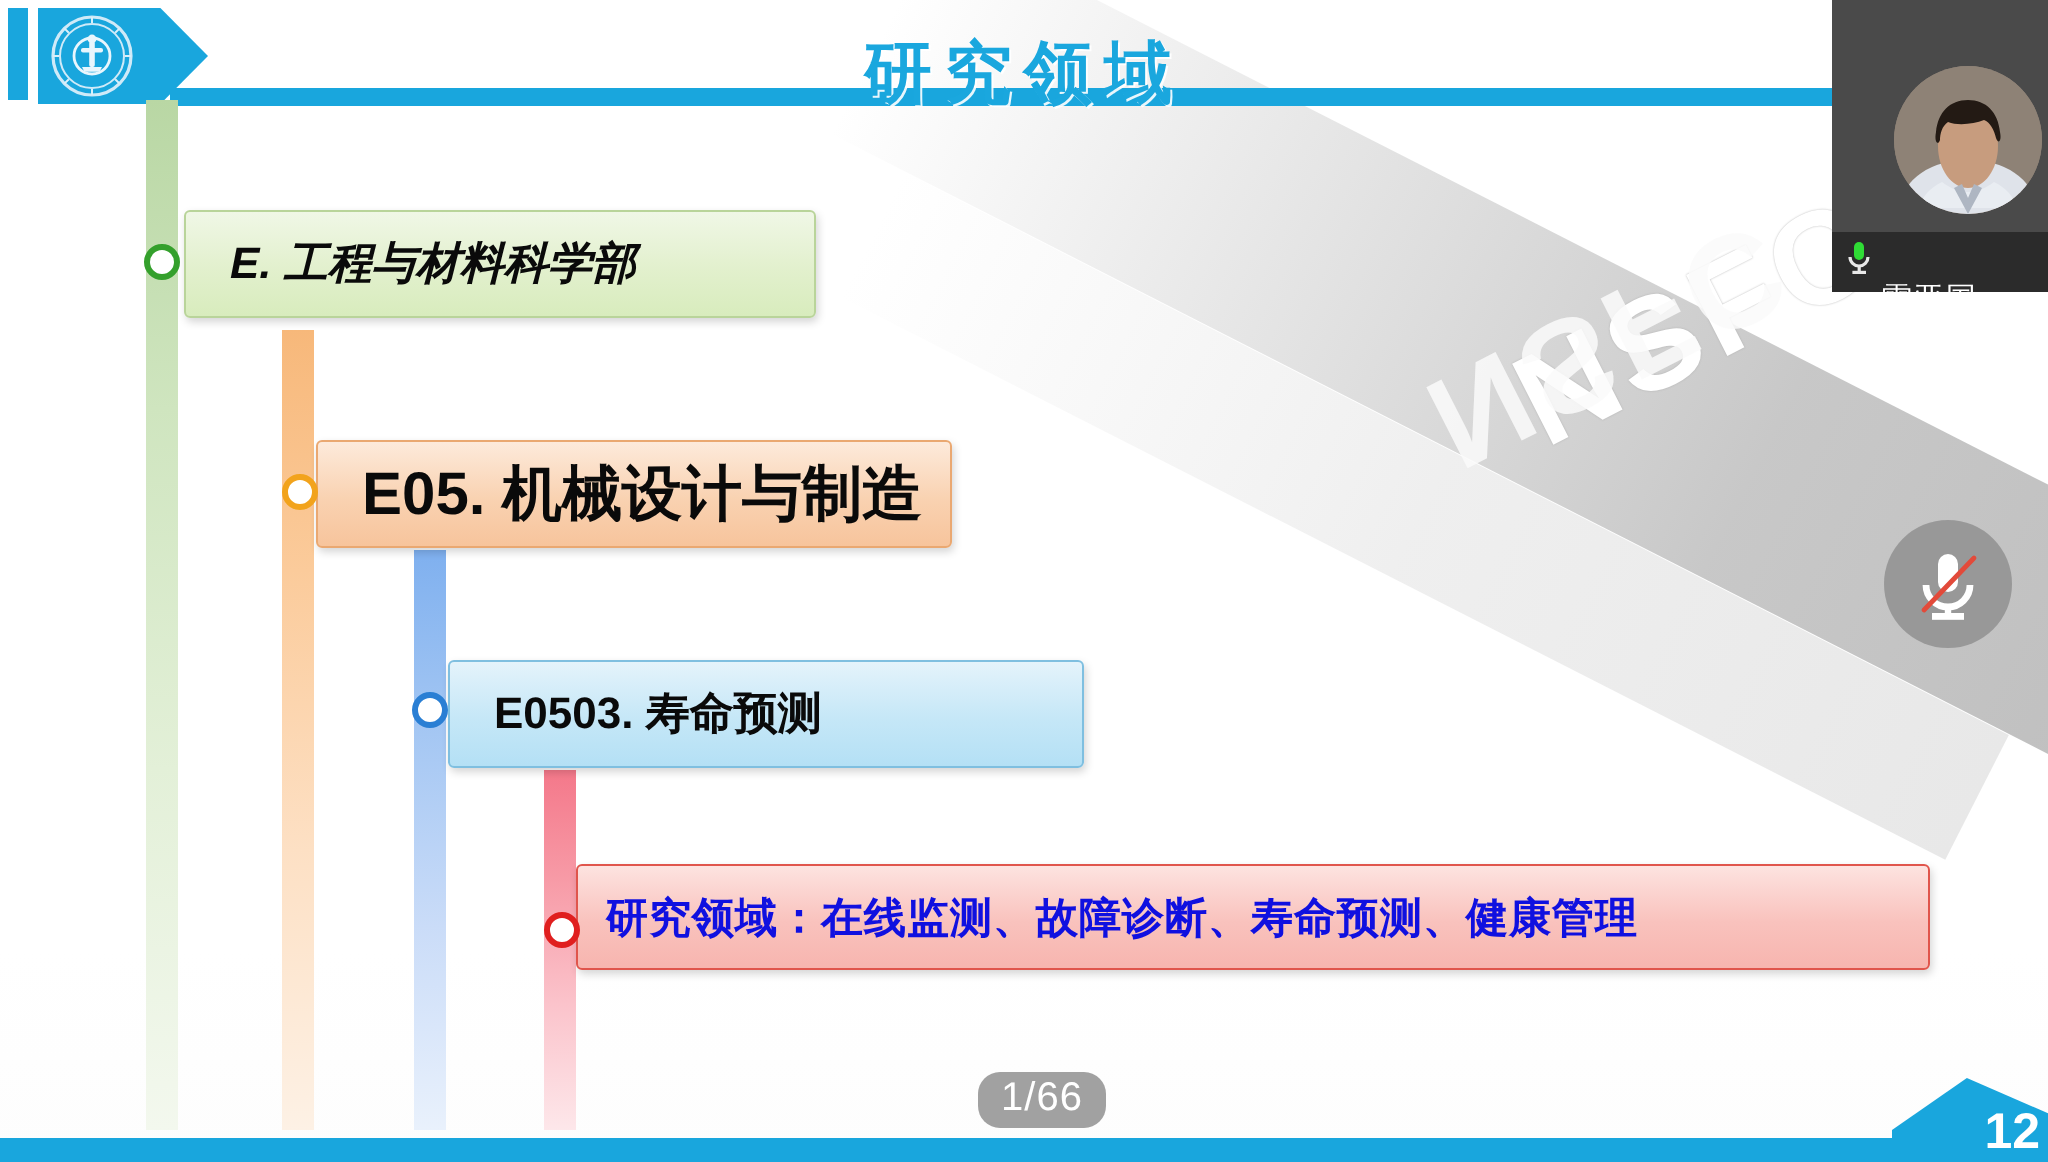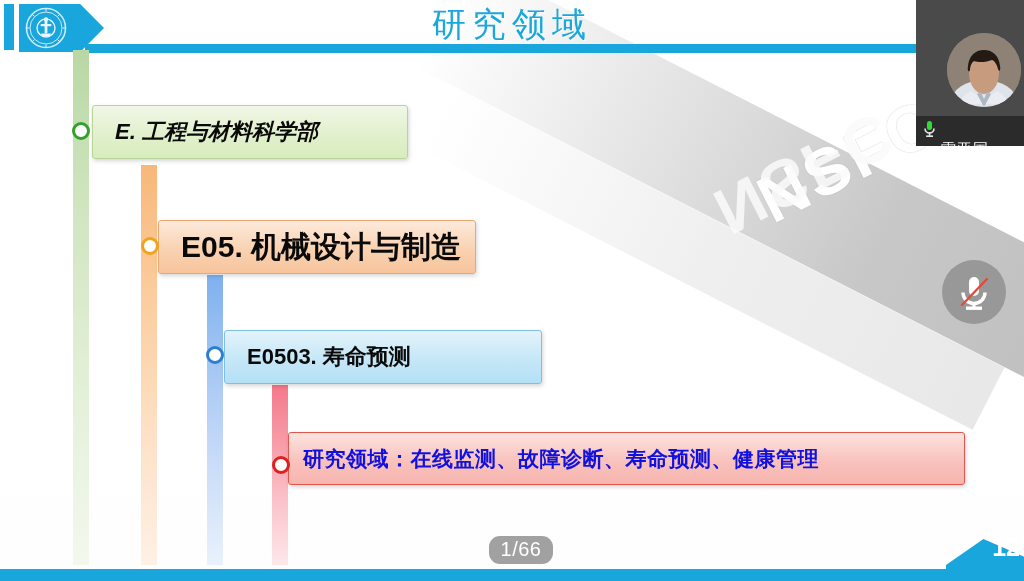--- a/index.html
+++ b/index.html
@@ -95,25 +95,25 @@
     width: 939px; height: 9px;
     background: #19a6dd;
   }
   .seal {
     position: absolute;
     left: 25px; top: 7px;
     width: 42px; height: 42px;
   }
   .slide-title {
     position: absolute;
-    left: 0; top: 2px;
+    left: 0; top: 14px;
     width: 1024px;
     text-align: center;
     font-size: 34px;
-    font-weight: normal;
+    font-weight: bold;
     color: #1aa7de;
     letter-spacing: 6px;
     text-shadow: 1px 1px 0 rgba(255,255,255,0.9);
   }
 
   
   .vbar {
     position: absolute;
     width: 16px;
   }
@@ -208,21 +208,21 @@
   }
   .corner-shape {
     position: absolute;
     right: 0; bottom: 0;
     width: 78px; height: 42px;
     background: #19a6dd;
     clip-path: polygon(48% 0, 100% 42%, 100% 100%, 0 100%, 0 62%);
   }
   .corner-num {
     position: absolute;
-    right: 4px; bottom: 19px;
+    right: 4px; bottom: 0;
     font-size: 25px;
     font-weight: bold;
     color: #ffffff;
   }
 
   
   .video-panel {
     position: absolute;
     left: 916px; top: 0;
     width: 108px; height: 146px;

